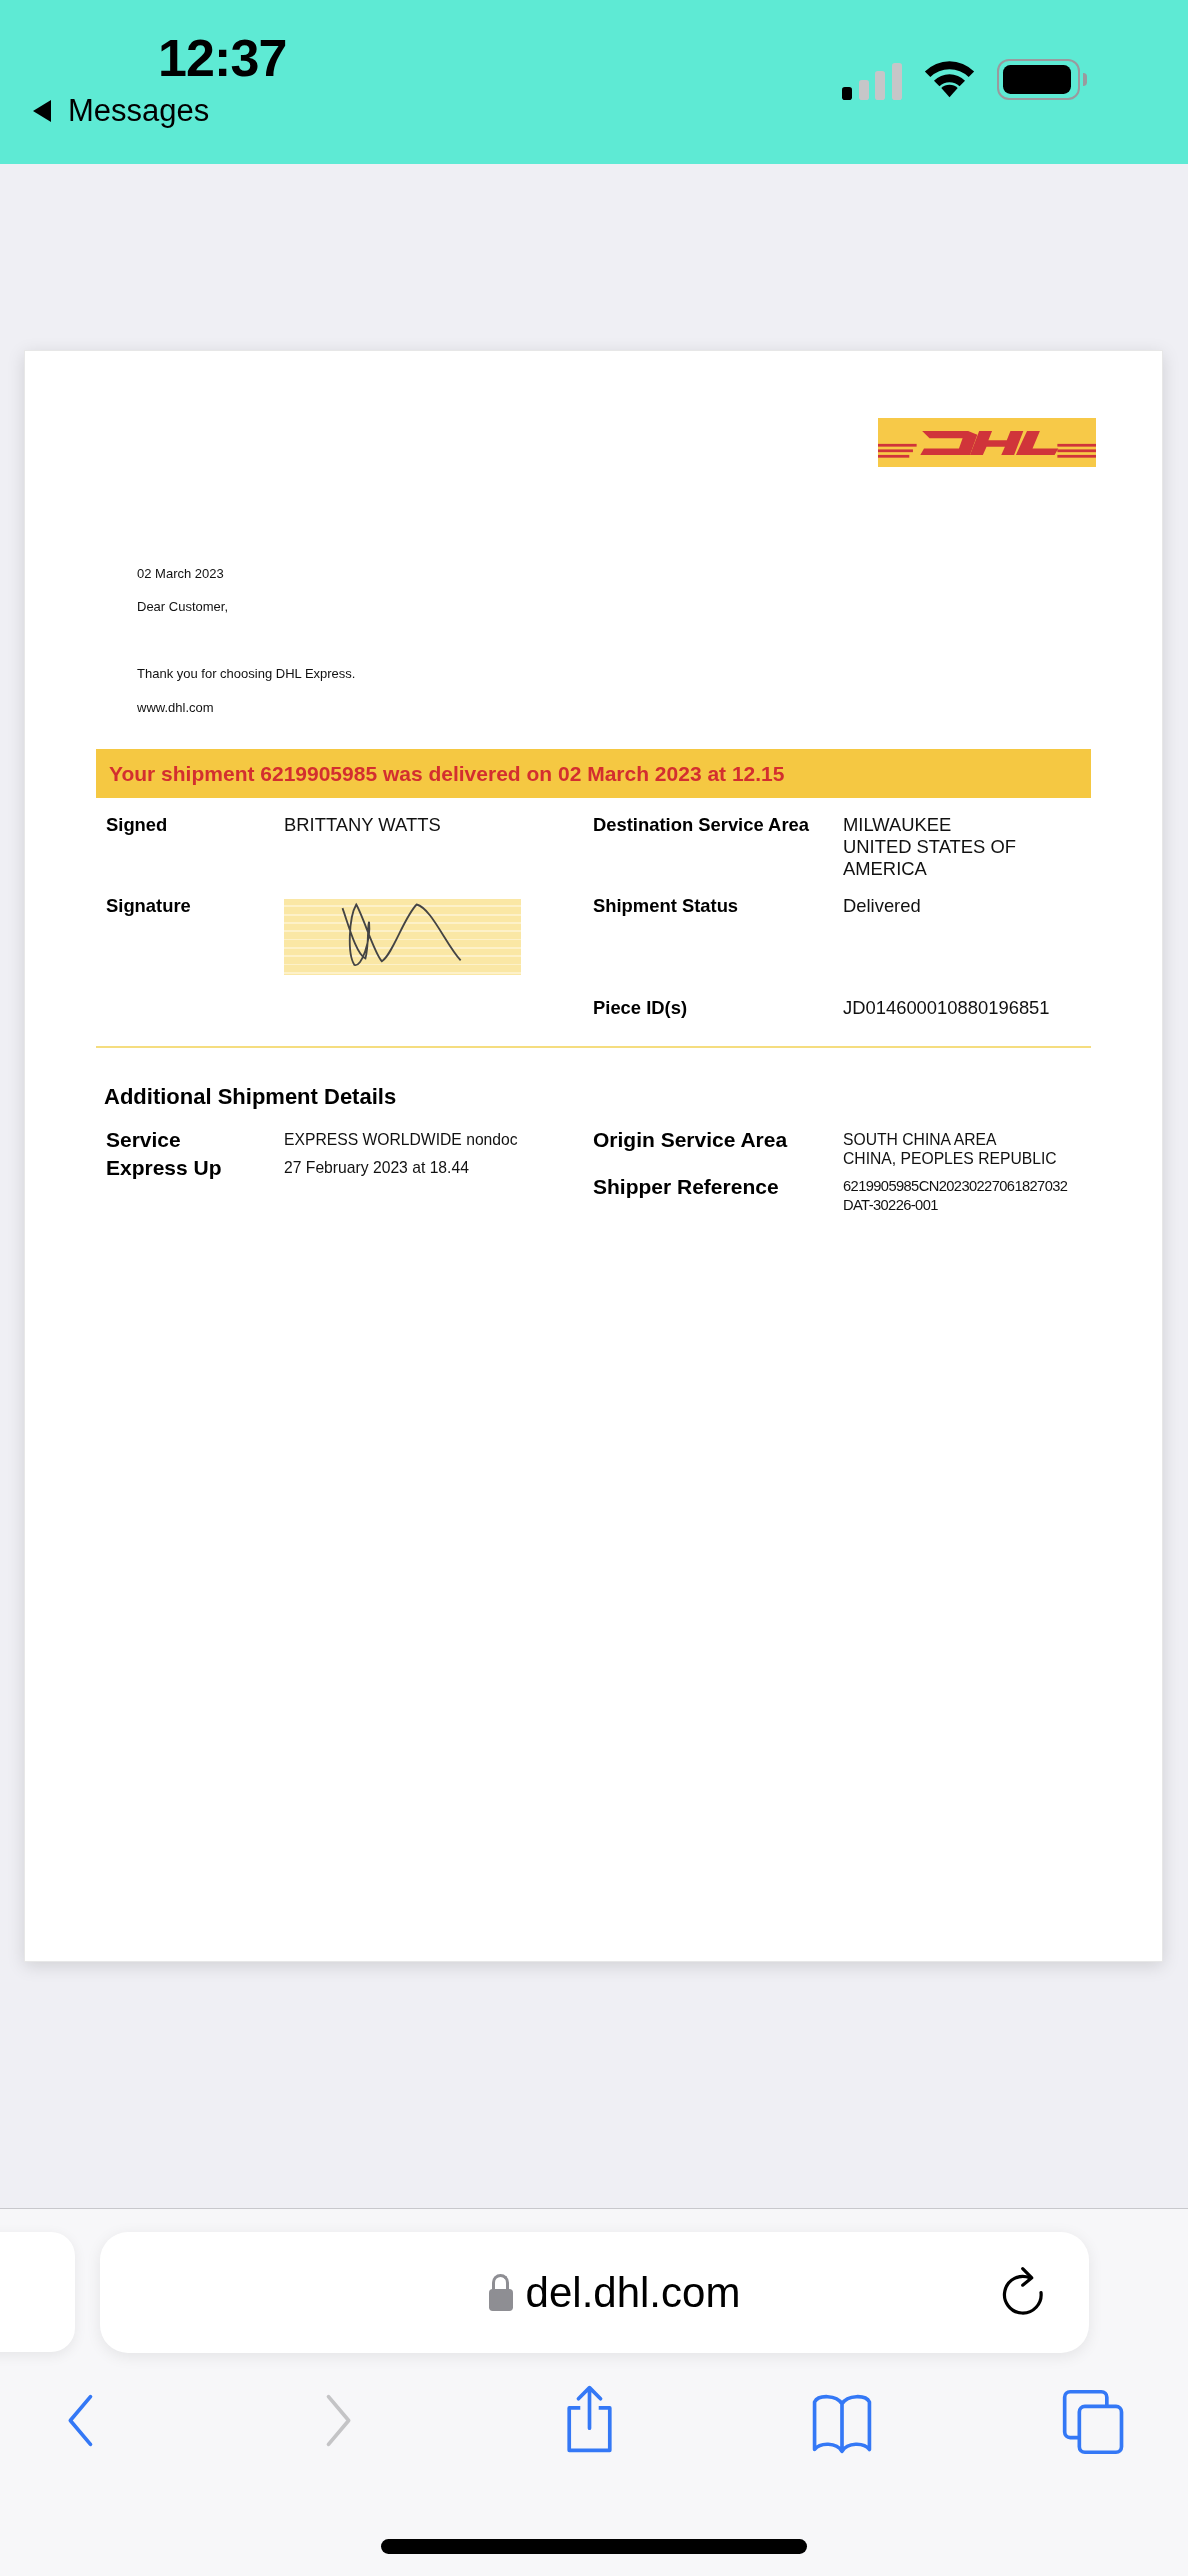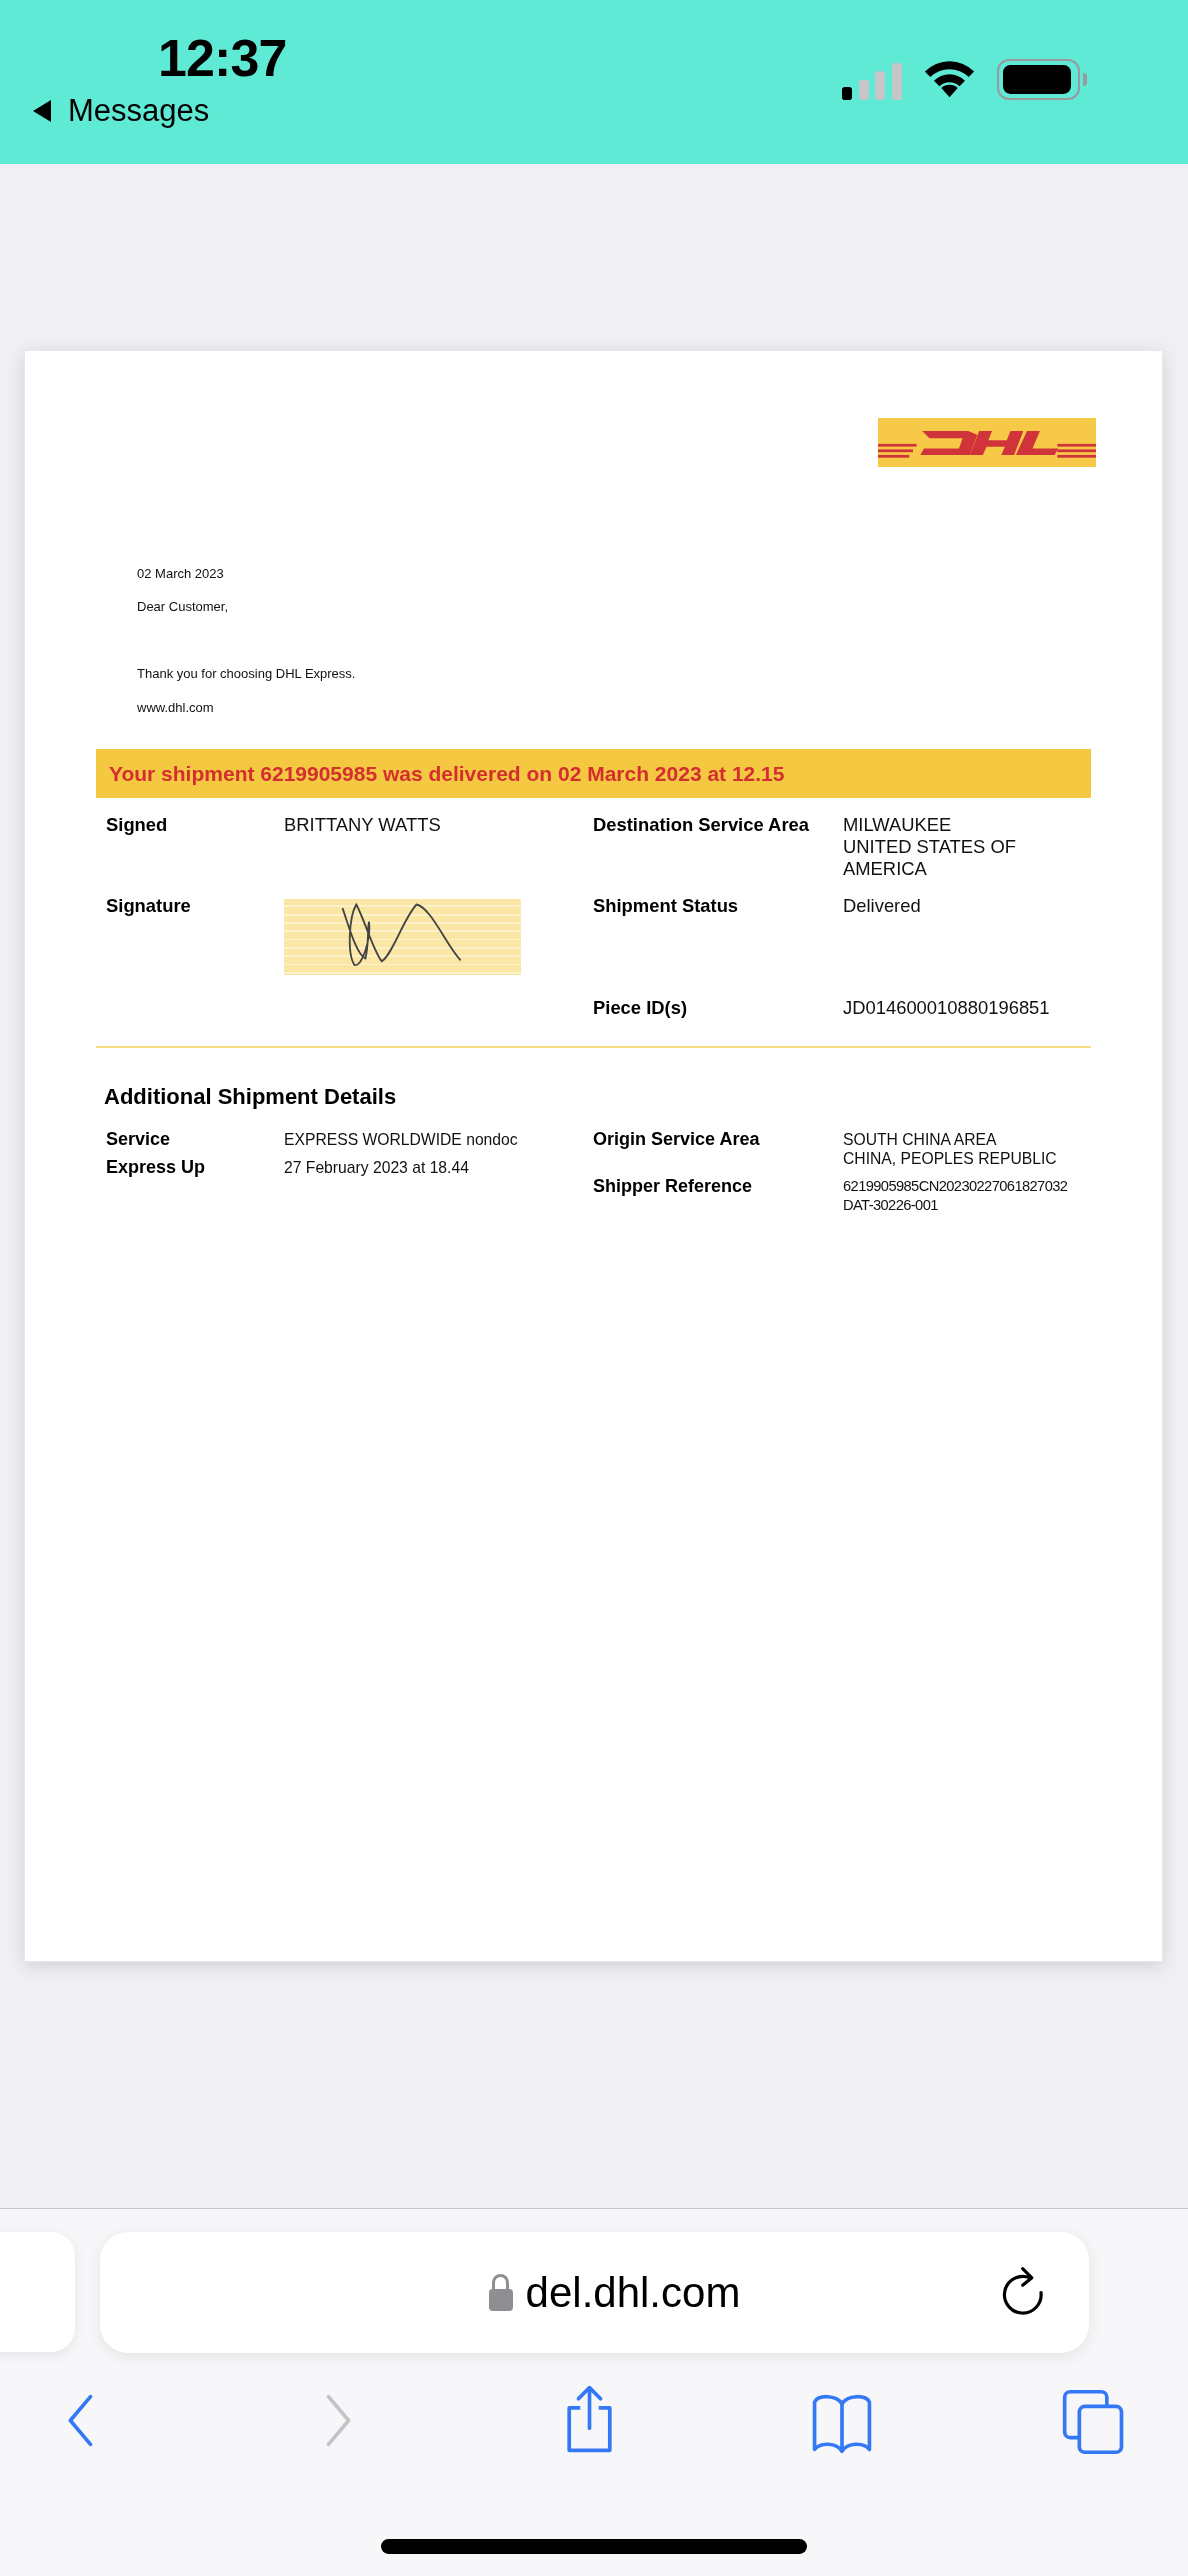--- a/index.html
+++ b/index.html
@@ -63,21 +63,21 @@
     position: absolute; left: 69px; font-size: 13px; line-height: 22px; color: #111; margin-left: 43px;
   }
   .banner {
     position: absolute; left: 71px; top: 398px; width: 995px; height: 49px;
     background: #f5c842;
     display: flex; align-items: center; padding-left: 13px;
   }
   .banner span { color: #d32f2f; font-size: 21px; font-weight: 700; }
   .lbl { position: absolute; font-size: 18.4px; font-weight: 700; line-height: 22px; }
   .val { position: absolute; font-size: 18.4px; line-height: 22px; color: #111; }
-  .sm-lbl { position: absolute; font-size: 18px; font-weight: 700; line-height: 19.3px; }
+  .sm-lbl { position: absolute; font-size: 21px; font-weight: 700; line-height: 19.3px; }
   .sm-val { position: absolute; font-size: 15.7px; line-height: 19.3px; color: #111; }
   .sig-box {
     position: absolute; left: 259px; top: 548px; width: 237px; height: 76px;
     background: repeating-linear-gradient(180deg, #fae7a5 0px, #fae7a5 6.4px, #fdf1c9 6.4px, #fdf1c9 8.3px);
   }
   .divider {
     position: absolute; left: 71px; top: 695px; width: 995px; height: 1.8px;
     background: #f5dd7f;
   }
   .section-title {

